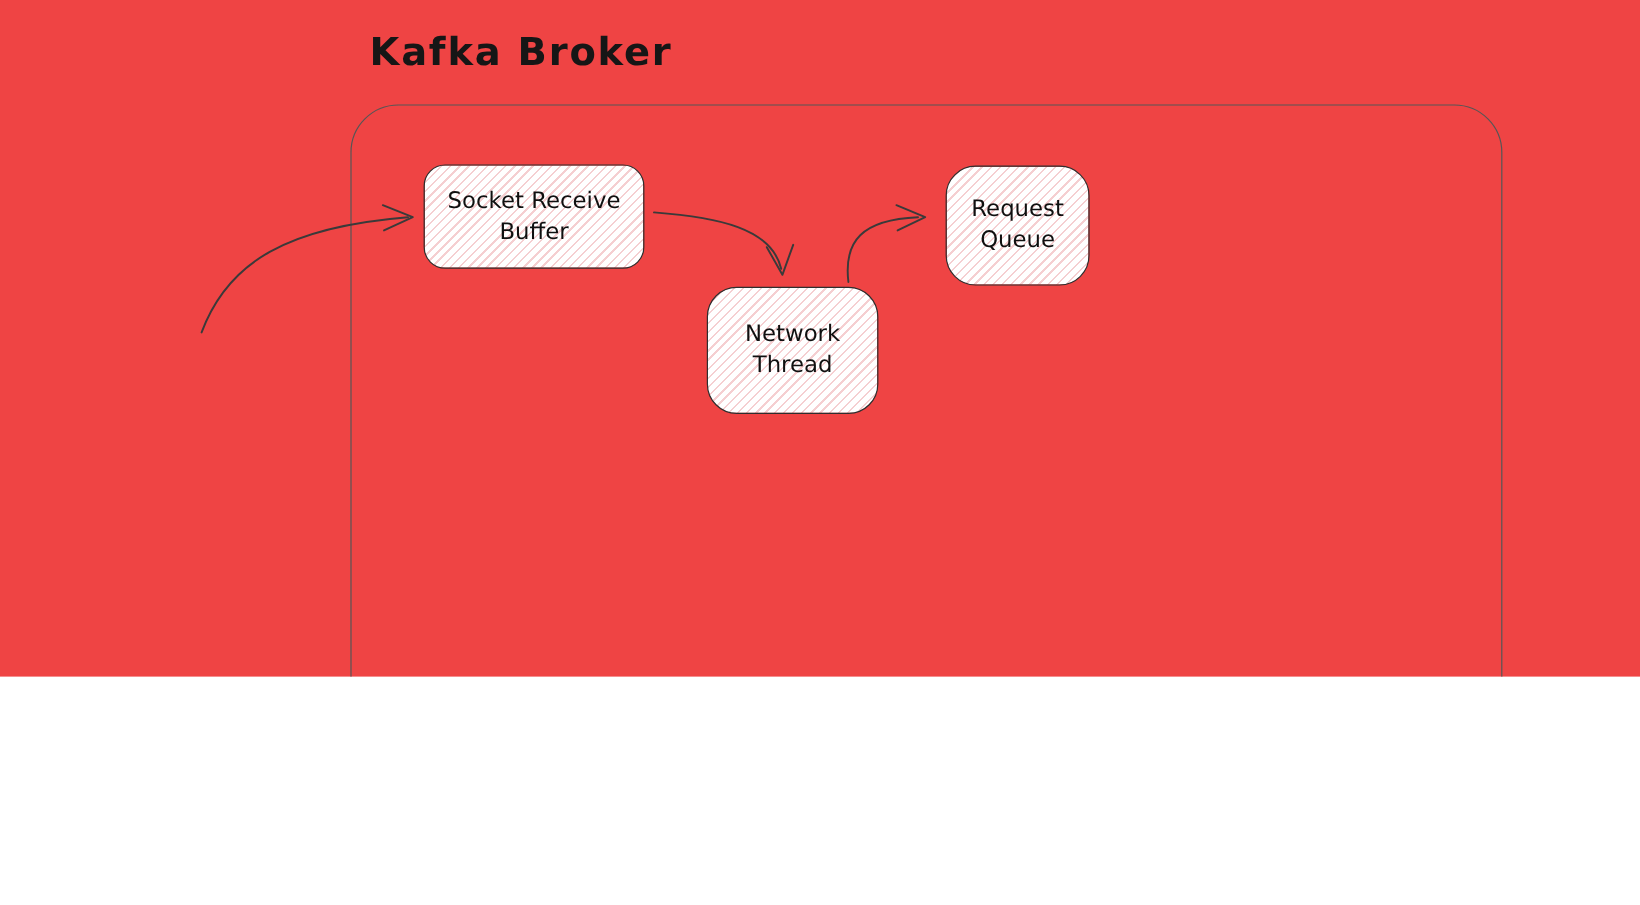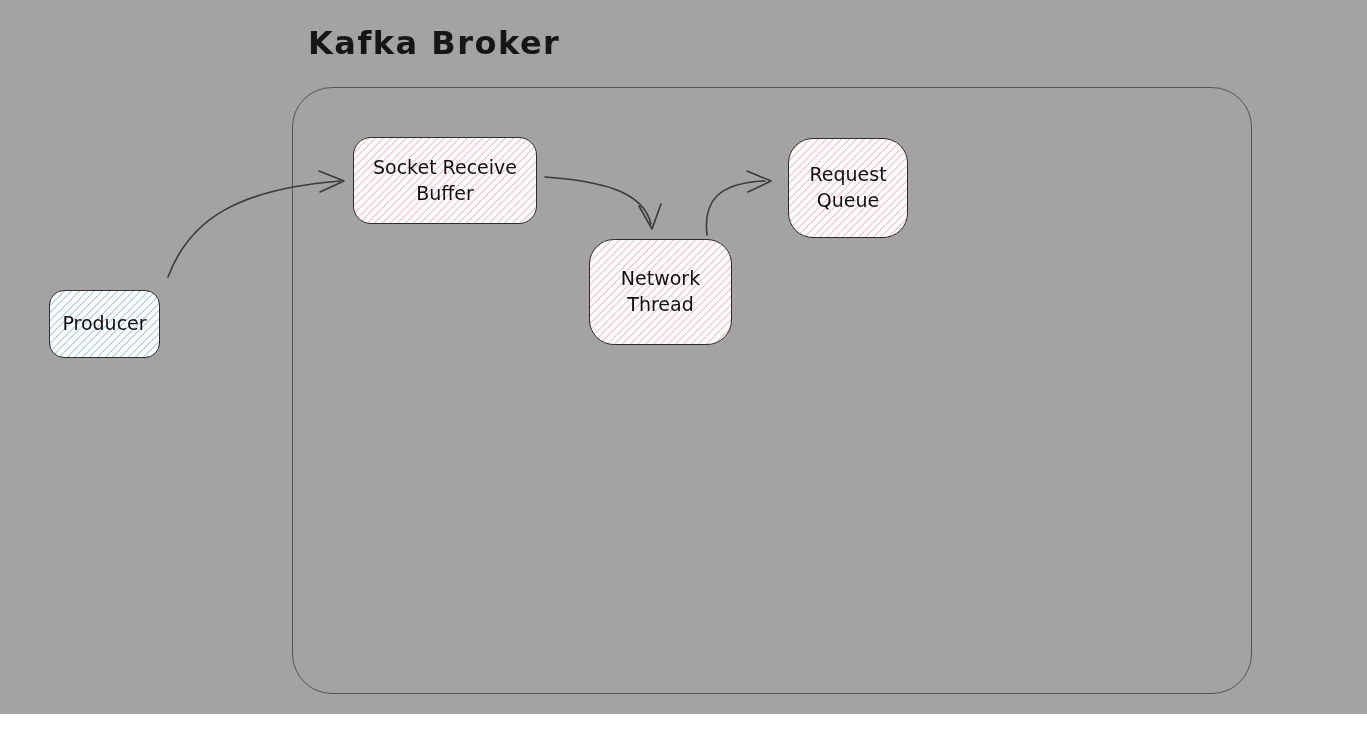--- a/index.html
+++ b/index.html
@@ -1,20 +1,20 @@
 <!DOCTYPE html>
 <html><head>
 <meta charset="utf-8">
 <style>
   html, body { margin: 0; padding: 0; background: #ffffff; }
   .canvas {
     position: relative;
     width: 1367px;
-    height: 714px;
-    background: #a3a3a3;
+    height: 564px;
+    background: #ef4444;
     font-family: "DejaVu Sans", sans-serif;
     overflow: hidden;
   }
   .diagram-title {
     position: absolute;
     left: 308px;
     top: 24px;
     font-size: 32px;
     font-weight: 700;
     color: #161616;
@@ -90,23 +90,20 @@
     <g>
       <path d="M 545 177 C 598 181, 643 190, 651 224"></path>
       <path d="M 639 206 L 652 229 L 661 204"></path>
     </g>
     <g>
       <path d="M 707 235 C 703 201, 718 183, 765 181"></path>
       <path d="M 747 171 L 771 181 L 748 192"></path>
     </g>
   </svg>
 
-  <div class="node blue node-producer">
-    <span class="node-label">Producer</span>
-  </div>
 
   <div class="node pink node-srb">
     <span class="node-label">Socket Receive
 Buffer</span>
   </div>
 
   <div class="node pink node-rq">
     <span class="node-label">Request
 Queue</span>
   </div>

